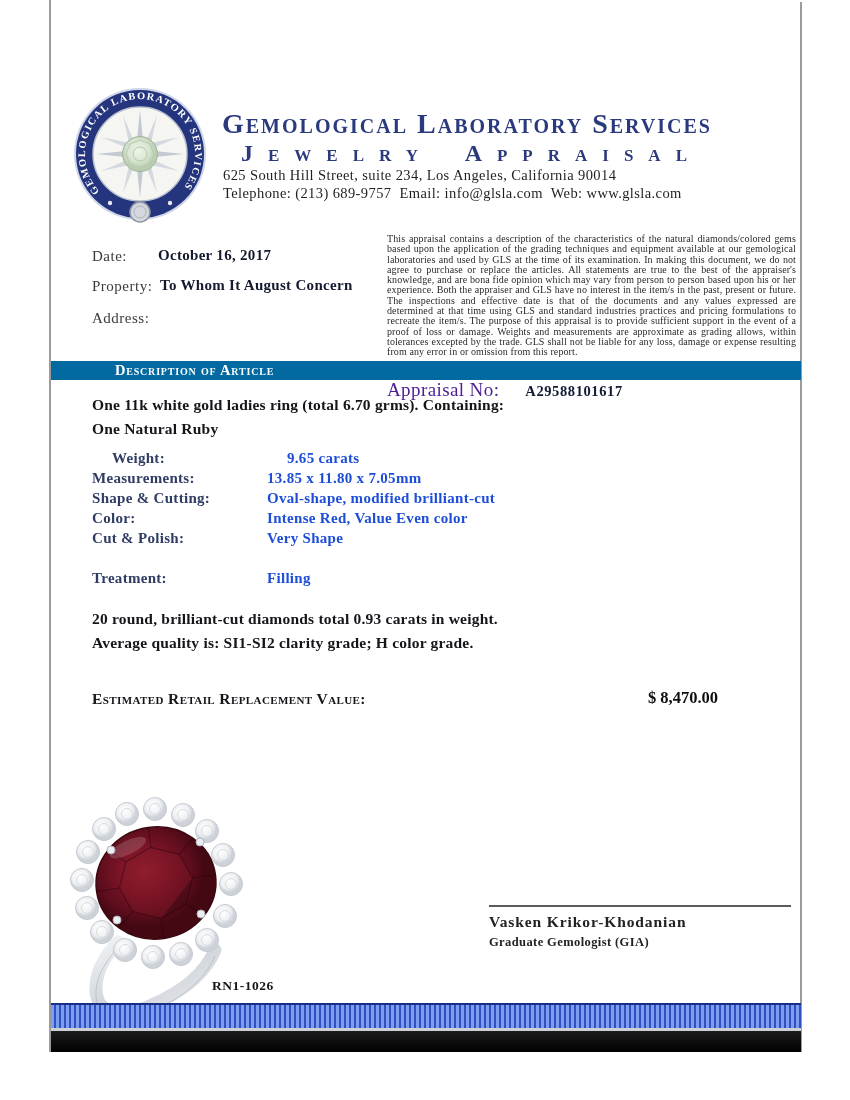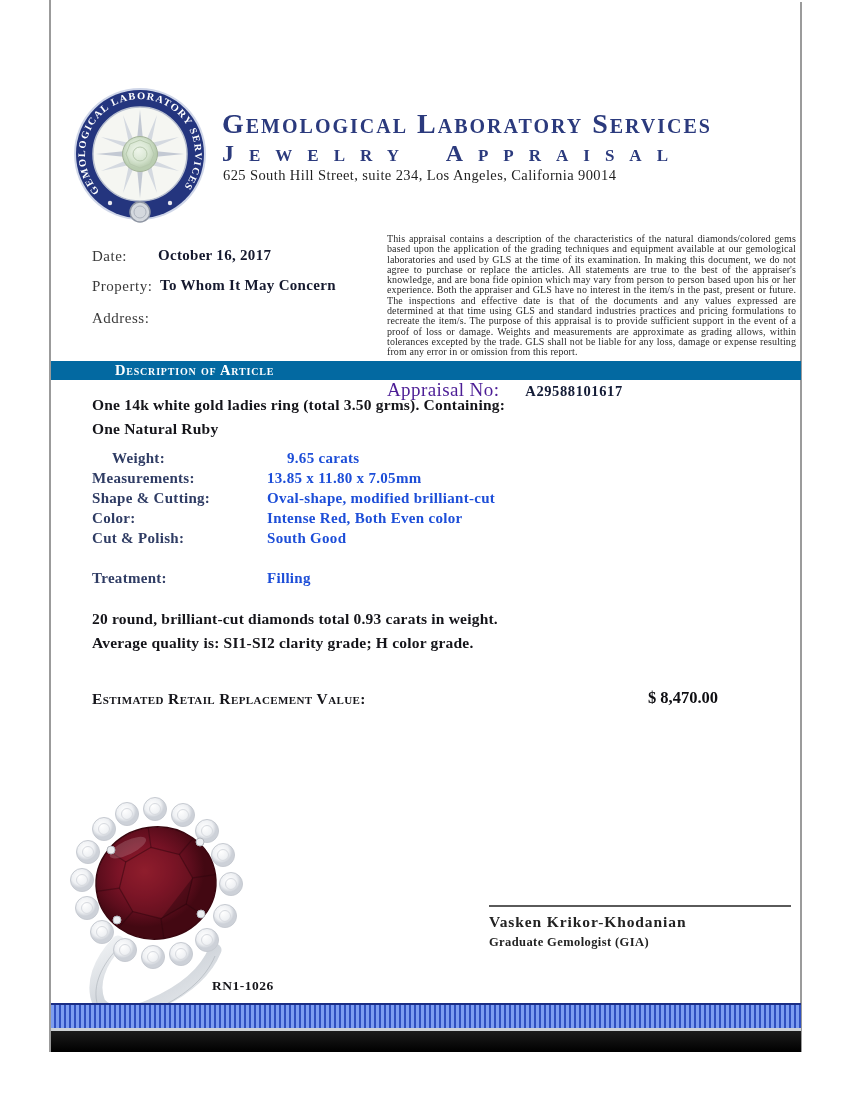--- a/index.html
+++ b/index.html
@@ -7,21 +7,21 @@
         font-family:"Liberation Serif","DejaVu Serif",serif;color:#1a1a1a;}
   .abs{position:absolute;}
 
   
   .vrule{position:absolute;top:0;width:2px;background:#9b9b9b;}
 
   
   .org-title{font-size:28px;font-weight:bold;color:#2b3a7d;font-variant:small-caps;
              letter-spacing:2px;white-space:nowrap;}
   .doc-type{font-size:24px;font-weight:bold;color:#2b3a7d;font-variant:small-caps;
-            letter-spacing:15px;word-spacing:12px;white-space:nowrap;}
+            letter-spacing:15px;word-spacing:12px;white-space:nowrap;margin-left:19px;}
   .addr-line{font-size:14.5px;color:#1f1f1f;letter-spacing:.4px;white-space:pre-wrap;}
 
   
   .info-label{font-size:15px;color:#3a3a3a;letter-spacing:.5px;}
   .info-value{font-size:15px;font-weight:bold;color:#15192e;letter-spacing:.3px;}
   .disclaimer{font-size:10px;line-height:10.3px;text-align:justify;color:#2a2a2a;
               letter-spacing:.1px;}
   .appr-label{font-size:19px;color:#4c1d95;letter-spacing:.4px;display:inline-block;margin-top:48px;}
   .appr-value{font-size:14.5px;font-weight:bold;color:#121a35;letter-spacing:.6px;display:inline-block;margin-left:22px;}
 
@@ -113,60 +113,61 @@
       <g>
         <circle cx="68" cy="126" r="10" fill="#d4d8de" stroke="#8e95a3" stroke-width="1.5"></circle>
         <circle cx="68" cy="126" r="6" fill="none" stroke="#aeb4bf" stroke-width="1"></circle>
       </g>
     </svg>
   </div>
 
   <div class="abs org-title" style="left:222px;top:108px;">Gemological Laboratory Services</div>
   <div class="abs doc-type" style="left:222px;top:140px;">Jewelry Appraisal</div>
   <div class="abs addr-line" style="left:223px;top:167px;">625 South Hill Street, suite 234, Los Angeles, California 90014</div>
+  <div class="abs addr-line" style="left:223px;top:185px;">Telephone: (213) 689-9757  Email: info@glsla.com  Web: www.glsla.com</div>
 
   <div class="abs info-label" style="left:92px;top:248px;">Date:</div>
   <div class="abs info-value" style="left:158px;top:247px;">October 16, 2017</div>
   <div class="abs info-label" style="left:92px;top:278px;">Property:</div>
-  <div class="abs info-value" style="left:160px;top:277px;">To Whom It May Concern</div>
+  <div class="abs info-value" style="left:160px;top:277px;">To Whom It August Concern</div>
   <div class="abs info-label" style="left:92px;top:310px;">Address:</div>
 
   <div class="abs disclaimer" style="left:387px;top:234px;width:409px;">This appraisal contains a description of the characteristics of the natural diamonds/colored gems based upon the application of the grading techniques and equipment available at our gemological laboratories and used by GLS at the time of its examination. In making this document, we do not agree to purchase or replace the articles. All statements are true to the best of the appraiser's knowledge, and are bona fide opinion which may vary from person to person  based upon his or her experience.  Both the appraiser and GLS have no interest in the item/s in the past, present or future.  The inspections and effective date is that of the documents and any values expressed are determined at that time using GLS and standard industries practices and pricing formulations to recreate the item/s.  The purpose of this appraisal is to provide sufficient support in the event of a proof of loss or damage.  Weights and measurements are approximate as grading allows, within tolerances excepted by the trade.  GLS shall not be liable for any loss, damage or expense resulting from any error in or omission from this report.</div>
 
   <div class="abs" style="left:387px;top:331px;">
     <span class="appr-label">Appraisal No:</span>
     <span class="appr-value">A29588101617</span>
   </div>
 
   <div class="abs section-bar" style="left:51px;top:361px;width:750px;height:19px;">
     <span>Description of Article</span>
   </div>
 
-  <div class="abs desc-line" style="left:92px;top:396px;">One 14k white gold ladies ring (total 3.50 grms). Containing:</div>
+  <div class="abs desc-line" style="left:92px;top:396px;">One 11k white gold ladies ring (total 6.70 grms). Containing:</div>
   <div class="abs desc-line" style="left:92px;top:420px;">One Natural Ruby</div>
 
   <div class="spec-row" style="top:450px;margin-left:20px;">
     <span class="spec-label">Weight:</span>
     <span class="spec-value">9.65 carats</span>
   </div>
   <div class="spec-row" style="top:470px;">
     <span class="spec-label">Measurements:</span>
     <span class="spec-value">13.85 x 11.80 x 7.05mm</span>
   </div>
   <div class="spec-row" style="top:490px;text-align:right;">
     <span class="spec-label">Shape &amp; Cutting:</span>
     <span class="spec-value">Oval-shape, modified brilliant-cut</span>
   </div>
   <div class="spec-row" style="top:510px;">
     <span class="spec-label">Color:</span>
-    <span class="spec-value">Intense Red, Both Even color</span>
+    <span class="spec-value">Intense Red, Value Even color</span>
   </div>
   <div class="spec-row" style="top:530px;">
     <span class="spec-label">Cut &amp; Polish:</span>
-    <span class="spec-value">South Good</span>
+    <span class="spec-value">Very Shape</span>
   </div>
   <div class="spec-row" style="top:570px;">
     <span class="spec-label">Treatment:</span>
     <span class="spec-value">Filling</span>
   </div>
 
   <div class="abs desc-line" style="left:92px;top:610px;">20 round, brilliant-cut diamonds total 0.93 carats in weight.</div>
   <div class="abs desc-line" style="left:92px;top:634px;">Average quality is: SI1-SI2 clarity grade; H color grade.</div>
 
   <div class="abs value-label" style="left:92px;top:690px;">Estimated Retail Replacement Value:</div>

